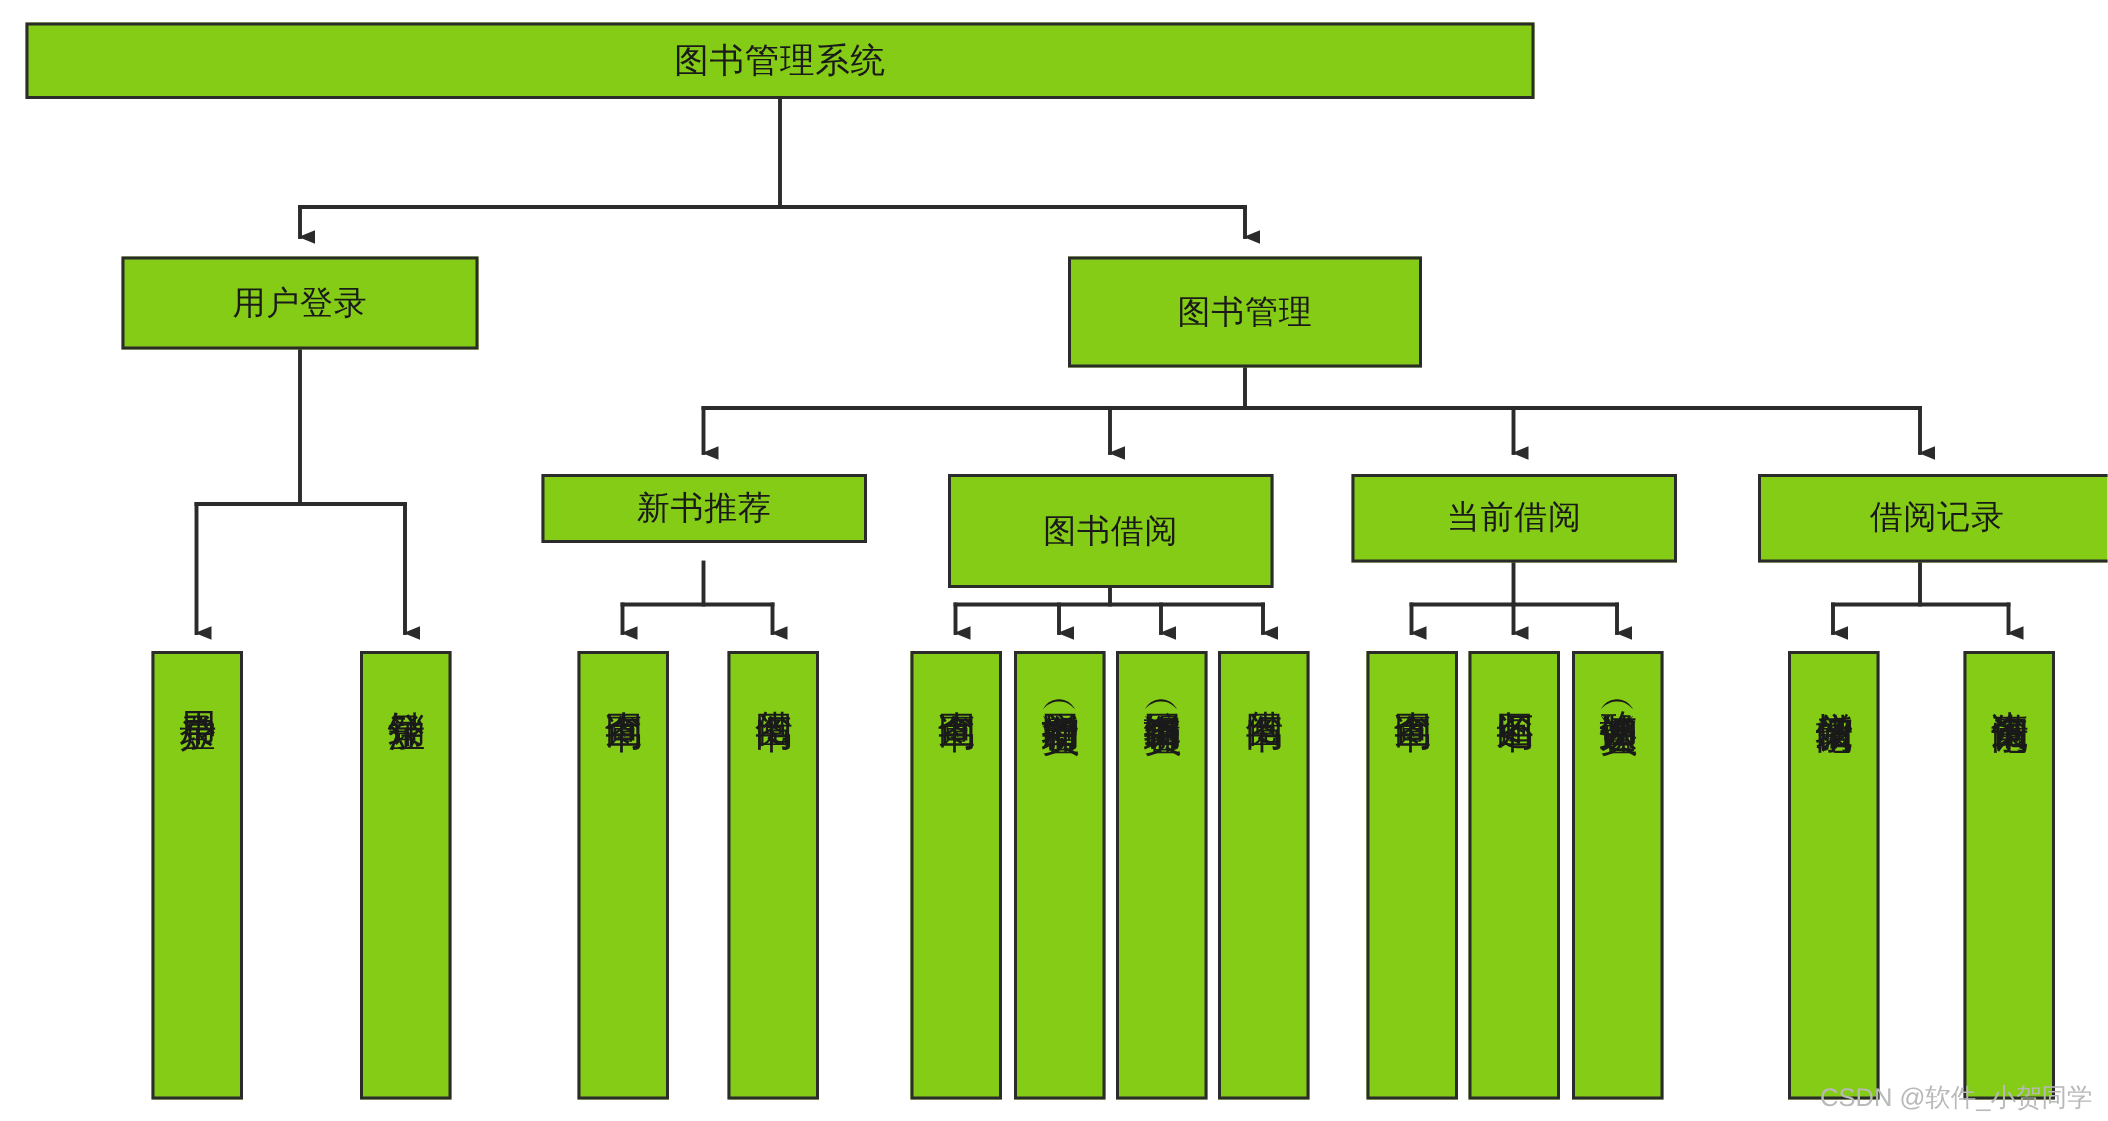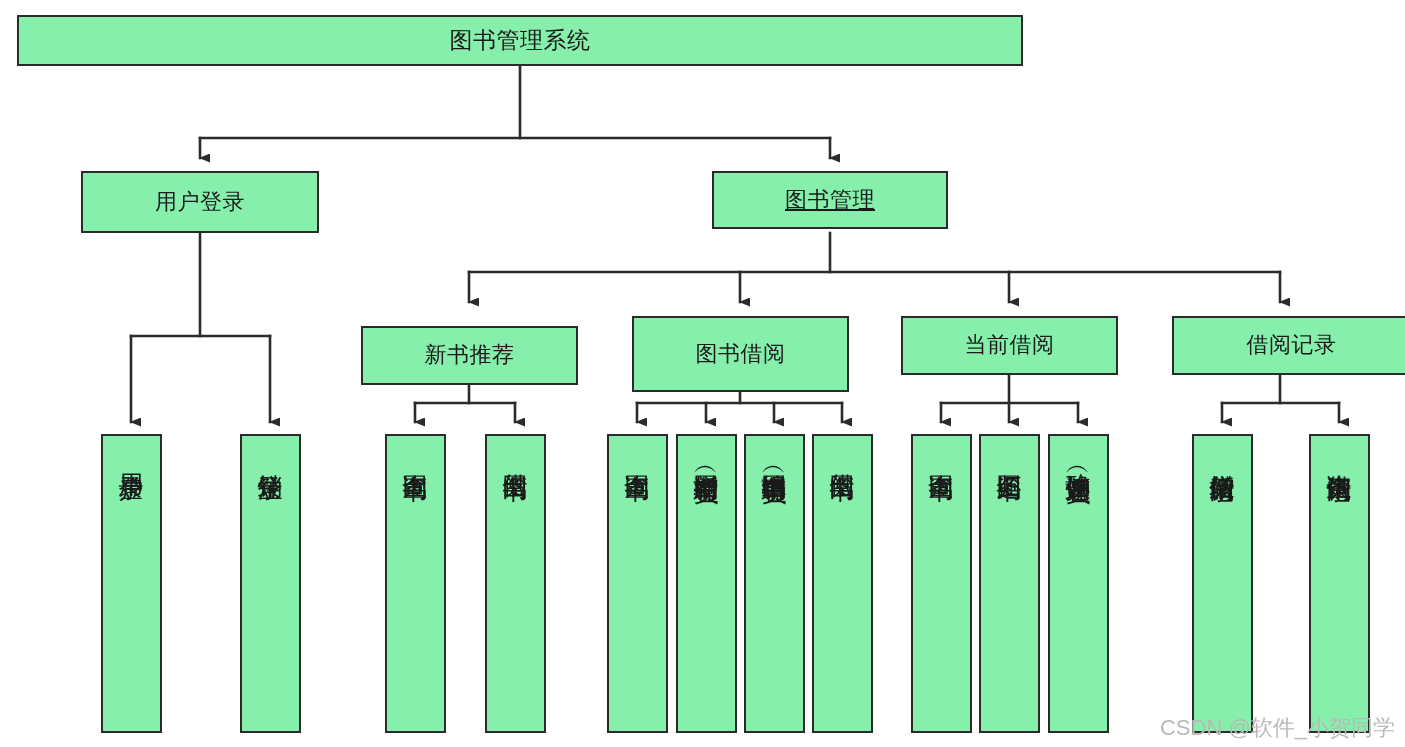--- a/index.html
+++ b/index.html
@@ -22,21 +22,21 @@
   }
   svg#tree-svg {
     position: absolute;
     left: 0; top: 0;
     width: 1405px;
     height: 747px;
   }
   .node-box {
     position: absolute;
     box-sizing: border-box;
-    background: #86efac;
+    background: #84cc16;
     border: 2px solid #2b2b2b;
     display: flex;
     align-items: center;
     justify-content: center;
     color: #1a1a1a;
   }
   .node-label-h {
     font-size: 22px;
     line-height: 1.1;
     white-space: nowrap;
@@ -53,21 +53,21 @@
     text-orientation: upright;
     font-size: 25px;
     line-height: 1.12;
     letter-spacing: 1px;
     white-space: nowrap;
   }
   .watermark {
     position: absolute;
     right: 10px;
     bottom: 4px;
-    font-size: 22px;
+    font-size: 17px;
     color: #b9b9b9;
     white-space: nowrap;
     user-select: none;
   }
 </style>
 </head>
 <body>
 
 <div id="diagram-root">
 
@@ -122,25 +122,25 @@
   </svg>
 
   <div class="node-box root" style="left:17px; top:15px; width:1006px; height:51px;">
     <span class="node-label-h">图书管理系统</span>
   </div>
 
   <div class="node-box" style="left:81px; top:171px; width:238px; height:62px;">
     <span class="node-label-h">用户登录</span>
   </div>
 
-  <div class="node-box" style="left:712px; top:171px; width:236px; height:58px;text-decoration:underline;">
+  <div class="node-box" style="left:712px; top:171px; width:236px; height:74px;">
     <span class="node-label-h">图书管理</span>
   </div>
 
-  <div class="node-box" style="left:361px; top:326px; width:217px; height:59px;">
+  <div class="node-box" style="left:361px; top:316px; width:217px; height:46px;">
     <span class="node-label-h">新书推荐</span>
   </div>
 
   <div class="node-box" style="left:632px; top:316px; width:217px; height:76px;">
     <span class="node-label-h">图书借阅</span>
   </div>
 
   <div class="node-box" style="left:901px; top:316px; width:217px; height:59px;text-align:center;">
     <span class="node-label-h">当前借阅</span>
   </div>

